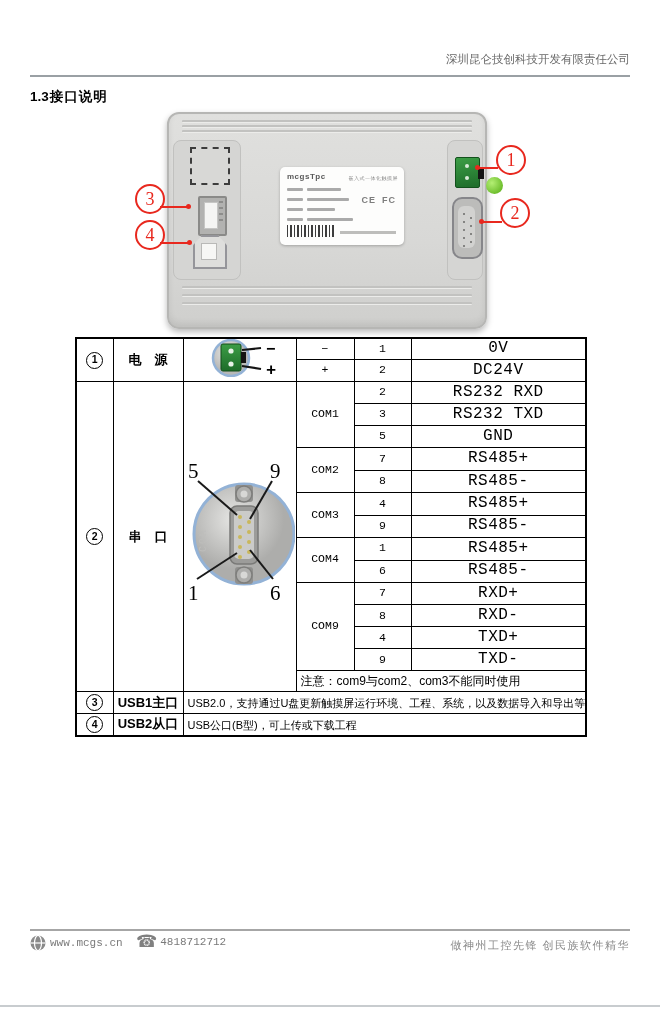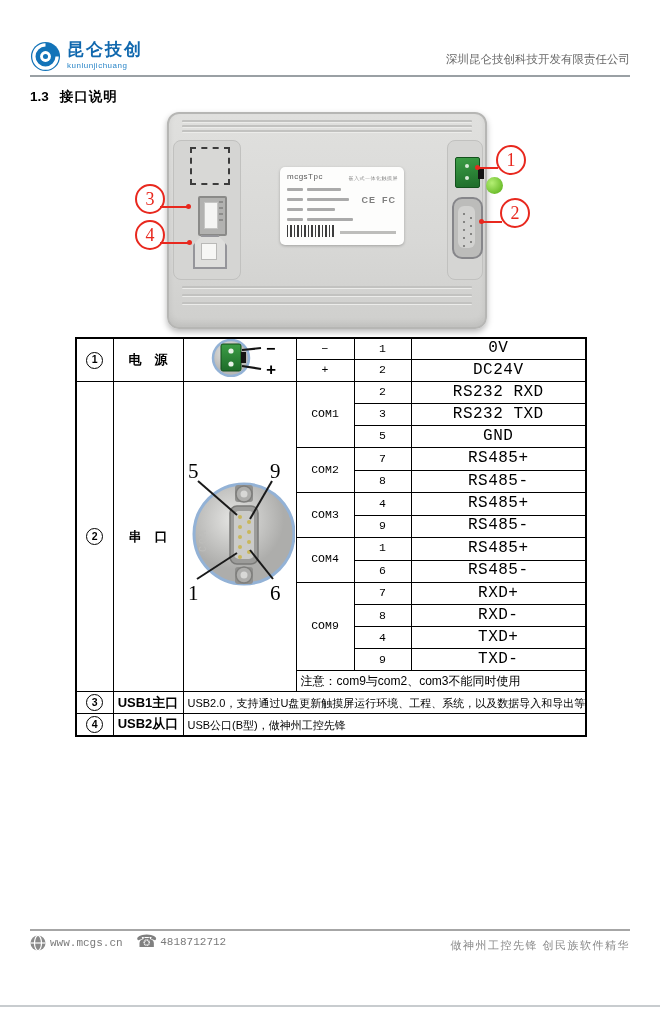--- a/index.html
+++ b/index.html
@@ -7,42 +7,42 @@
         font-family:"Liberation Sans",sans-serif;color:#000}
 
   
   .hdr-logo{position:absolute;left:30px;top:41px;display:flex;align-items:flex-start;gap:6px}
   .hdr-logo .swirl{width:31px;height:31px}
   .logo-cn{font-size:17px;font-weight:bold;color:#1068ae;letter-spacing:2px;line-height:1.1}
   .logo-en{font-size:8px;color:#2b86c8;letter-spacing:.5px;margin-top:1px}
   .hdr-company{position:absolute;right:30px;top:52px;font-size:11.5px;font-weight:normal;color:#696969}
   .hdr-line{position:absolute;left:30px;top:75px;width:600px;height:2px;background:#9aa0a4}
   .sec-title{position:absolute;left:30px;top:88px;font-size:13.5px;font-weight:bold;color:#000;letter-spacing:1px}
-  .sec-title .num{margin-right:11px;letter-spacing:0}
+  .sec-title .num{margin-right:1px;letter-spacing:0}
 
   
   .device{position:absolute;left:167px;top:112px;width:316px;height:213px;
           background:linear-gradient(180deg,#e0e0de 0%,#d8d8d6 60%,#cfcfcd 100%);
           border:2px solid #b6b6b4;border-radius:12px;box-shadow:0 3px 6px rgba(0,0,0,.28), inset 0 -4px 6px rgba(0,0,0,.08)}
   .groove{position:absolute;left:13px;right:13px;height:2px;background:#c2c2c0;border-bottom:1px solid #ececea;border-radius:1px}
   .g1{top:6px}.g2{top:11px}.g3{top:16px}.g4{top:172px}.g5{top:180px}.g6{top:188px}
   .side-panel{position:absolute;background:#d5d5d3;border:1px solid #c1c1bf;border-radius:8px}
   .lp{left:4px;top:26px;width:66px;height:138px}
   .rp{left:278px;top:26px;width:34px;height:138px}
   .dashed-box{position:absolute;left:21px;top:33px;width:36px;height:34px;border:2px dashed #3c3c3c;background:#d8d8d6}
   .usb-a{position:absolute;left:29px;top:82px;width:25px;height:36px;background:#b2b2b0;border:2px solid #8a8a88;border-radius:2px}
   .usb-a .tongue{position:absolute;left:4px;top:4px;width:12px;height:25px;background:#f5f5f3;border:1px solid #c6c6c4}
   .usb-a .contacts{position:absolute;right:2px;top:3px;width:4px;height:20px;
         background:repeating-linear-gradient(180deg,#8d8d8b 0 2px,transparent 2px 6px)}
   .usb-b{position:absolute;left:24px;top:121px;width:30px;height:30px;background:#dededc;border:2px solid #95959a;
         clip-path:polygon(0 30%,27% 0,73% 0,100% 30%,100% 100%,0 100%)}
   .usb-b .hole{position:absolute;left:6px;top:6px;width:14px;height:15px;background:#f7f7f5;border:1px solid #b9b9b7}
   .sticker{position:absolute;left:111px;top:53px;width:124px;height:78px;background:#fdfdfc;border-radius:5px;
         box-shadow:0 1px 3px rgba(0,0,0,.25)}
-  .sticker .brand{position:absolute;left:7px;top:5px;font-size:8px;font-weight:normal;color:#5a5a5a;letter-spacing:.5px}
+  .sticker .brand{position:absolute;left:7px;top:5px;font-size:8px;font-weight:bold;color:#5a5a5a;letter-spacing:.5px}
   .sticker .prod{position:absolute;right:6px;top:8px;font-size:5px;color:#8a8a8a;letter-spacing:.5px}
   .sbar{position:absolute;height:3px;background:#aaa;border-radius:1px}
   .sticker .marks{position:absolute;right:8px;top:28px;font-size:9px;font-weight:bold;color:#7d7d7d;letter-spacing:1px;display:flex;gap:6px}
   .barcode{position:absolute;left:7px;bottom:8px;width:48px;height:12px;
         background:repeating-linear-gradient(90deg,#3d3d3d 0 1px,transparent 1px 3px,#3d3d3d 3px 5px,transparent 5px 7px)}
   .bartext{position:absolute;left:60px;bottom:11px;width:56px;height:3px;background:#bdbdbb}
   .pwr-conn{position:absolute;left:286px;top:43px;width:23px;height:29px;border-radius:2px;
         background:linear-gradient(170deg,#3c9d46,#1d6c29);border:1px solid #12511c}
   .pwr-conn .s1,.pwr-conn .s2{position:absolute;left:9px;width:4px;height:4px;border-radius:50%;background:#d9ead9}
   .pwr-conn .s1{top:6px}.pwr-conn .s2{top:18px}
@@ -91,32 +91,20 @@
         font-size:11px;font-family:"Liberation Mono","DejaVu Sans Mono",monospace}
   .phone-glyph{font-size:17px;line-height:1;color:#808080;font-family:"DejaVu Sans",sans-serif}
   .ftr-slogan{position:absolute;right:30px;top:938px;font-size:11px;color:#8a8a8a;letter-spacing:1.5px}
   .bottom-bar{position:absolute;left:0;top:1005px;width:660px;height:2px;background:#c8cccf}
 </style>
 </head>
 <body>
 
 <div class="page">
 
-  <div class="hdr-logo">
-    <svg class="swirl" viewBox="0 0 32 32">
-      <circle cx="16" cy="16" r="15" fill="#1273b8"></circle>
-      <path d="M16 4a12 12 0 1 0 12 12" stroke="#ffffff" stroke-width="3.4" fill="none"></path>
-      <circle cx="16" cy="16" r="5.6" fill="#ffffff"></circle>
-      <circle cx="16" cy="16" r="2.6" fill="#1273b8"></circle>
-    </svg>
-    <div>
-      <div class="logo-cn">昆仑技创</div>
-      <div class="logo-en">kunlunjichuang</div>
-    </div>
-  </div>
   <div class="hdr-company">深圳昆仑技创科技开发有限责任公司</div>
   <div class="hdr-line"></div>
 
   <div class="sec-title">
     <span class="num">1.3</span><span>接口说明</span>
   </div>
 
   <div class="device">
     <div class="groove g1"></div>
     <div class="groove g2"></div>
@@ -325,21 +313,21 @@
     </tr>
 
     <tr class="h22">
       <td class="c-num"><span class="circ">3</span></td>
       <td class="c-name">USB1主口</td>
       <td class="c-desc" colspan="4">USB2.0，支持通过U盘更新触摸屏运行环境、工程、系统，以及数据导入和导出等功能</td>
     </tr>
     <tr class="h22">
       <td class="c-num"><span class="circ">4</span></td>
       <td class="c-name">USB2从口</td>
-      <td class="c-desc" colspan="4">USB公口(B型)，做神州工控先锋</td>
+      <td class="c-desc" colspan="4">USB公口(B型)，可上传或下载工程</td>
     </tr>
   </tbody>
     </table>
 
   <div class="ftr-line"></div>
   <div class="ftr-site">
     <svg width="16" height="16" viewBox="0 0 16 16">
       <circle cx="8" cy="8" r="7.5" fill="#8a8a8a"></circle>
       <ellipse cx="8" cy="8" rx="3.5" ry="7.5" fill="none" stroke="#ffffff" stroke-width="1.2"></ellipse>
       <line x1="0.5" y1="8" x2="15.5" y2="8" stroke="#ffffff" stroke-width="1.2"></line>

